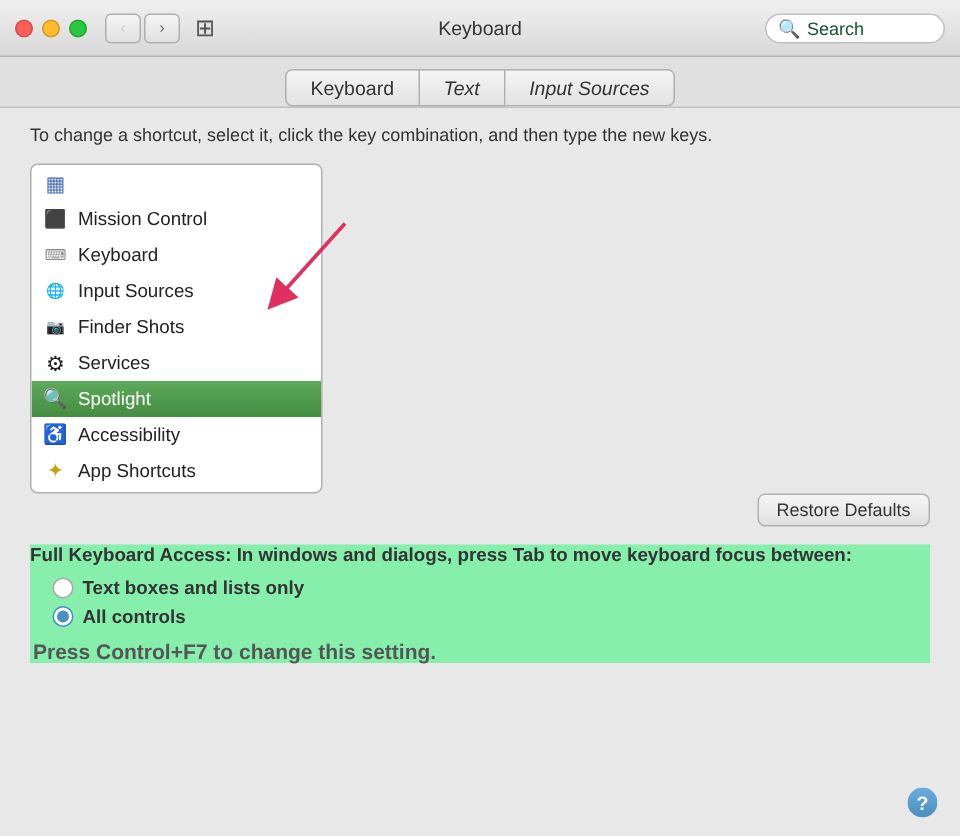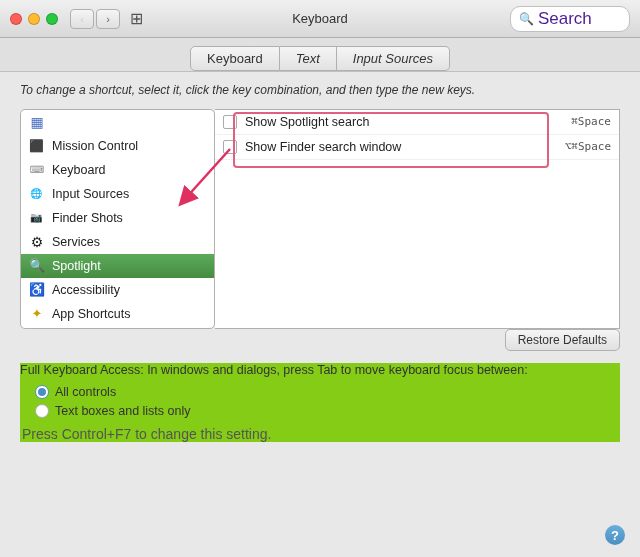--- a/index.html
+++ b/index.html
@@ -112,21 +112,20 @@
     
     .content {
       padding: 10px 20px;
       background: #e8e8e8;
     }
     .instructions {
       font-size: 12px;
       color: #333;
       margin-bottom: 10px;
       line-height: 1.4;
-      font-style: italic;
     }
 
     
     .sidebar {
       width: 195px;
       border: 1px solid #b0b0b0;
       border-radius: 5px;
       background: white;
       overflow: hidden;
       min-height: 220px;
@@ -212,22 +211,23 @@
       border-radius: 5px;
       padding: 3px 12px;
       font-size: 12px;
       color: #333;
       cursor: pointer;
       margin-left: 36px;
     }
 
     
     .keyboard-access {
-      background: #84cc16;
+      background: #86efac;
       padding: 0 0 0 0;
+      font-weight: bold;
     }
     .keyboard-access-title {
       font-size: 12.5px;
       color: #333;
       margin-bottom: 8px;
     }
     .radio-group {
       display: flex;
       flex-direction: column;
       gap: 5px;
@@ -310,21 +310,21 @@
     <div class="traffic-light maximize"></div>
   </div>
   <div class="nav-arrows">
     <div class="nav-arrow disabled">‹</div>
     <div class="nav-arrow">›</div>
   </div>
   <div class="grid-icon">⊞</div>
   <div class="window-title">Keyboard</div>
   <div class="search-box">
     <span>🔍</span>
-    <span style="font-size:17px;color:#4c1d95;">Search</span>
+    <span style="font-size:12px;color:#14532d;">Search</span>
   </div>
 </div>
 
 <div class="tabbar">
   <div class="tab">Keyboard</div>
   <div class="tab">Text</div>
   <div class="tab">Input Sources</div>
 </div>
 
 <div class="content">
@@ -363,60 +363,46 @@
       <div class="sidebar-item">
         <div class="sidebar-icon" style="font-size:13px;">♿</div>
         <span>Accessibility</span>
       </div>
       <div class="sidebar-item">
         <div class="sidebar-icon" style="font-size:13px;color:#c8a000;">✦</div>
         <span>App Shortcuts</span>
       </div>
     </div>
 
-    <div class="shortcuts-panel">
-      <div class="shortcut-row">
-        <div class="shortcut-checkbox"></div>
-        <span class="shortcut-label">Show Spotlight search</span>
-        <span class="shortcut-key">⌘Space</span>
-      </div>
-      <div class="shortcut-row">
-        <div class="shortcut-checkbox"></div>
-        <span class="shortcut-label">Show Finder search window</span>
-        <span class="shortcut-key">⌥⌘Space</span>
-      </div>
-
-      <div class="highlight-box"></div>
-    </div>
 
     <svg class="arrow-svg" width="80" height="80" style="position:absolute;left:155px;top:30px;">
       <defs>
         <marker id="arrowhead" markerWidth="8" markerHeight="8" refX="4" refY="4" orient="auto">
           <path d="M0,0 L8,4 L0,8 Z" fill="#e03060"></path>
         </marker>
       </defs>
       <line x1="55" y1="10" x2="10" y2="60" stroke="#e03060" stroke-width="2.5" marker-end="url(#arrowhead)"></line>
     </svg>
   </div>
 
   <div class="restore-row">
     <button class="restore-btn">Restore Defaults</button>
   </div>
 
   <div class="keyboard-access">
     <div class="keyboard-access-title">Full Keyboard Access: In windows and dialogs, press Tab to move keyboard focus between:</div>
     <div class="radio-group">
       <div class="radio-row">
+        <div class="radio-circle"></div>
+        <span>Text boxes and lists only</span>
+      </div>
+      <div class="radio-row">
         <div class="radio-circle selected">
           <div class="radio-inner"></div>
         </div>
         <span>All controls</span>
       </div>
-      <div class="radio-row">
-        <div class="radio-circle"></div>
-        <span>Text boxes and lists only</span>
-      </div>
     </div>
     <div class="press-note">Press Control+F7 to change this setting.</div>
   </div>
 </div>
 
 <div class="help-btn" style="position:fixed;bottom:12px;right:15px;">?</div>
 
 </body></html>

